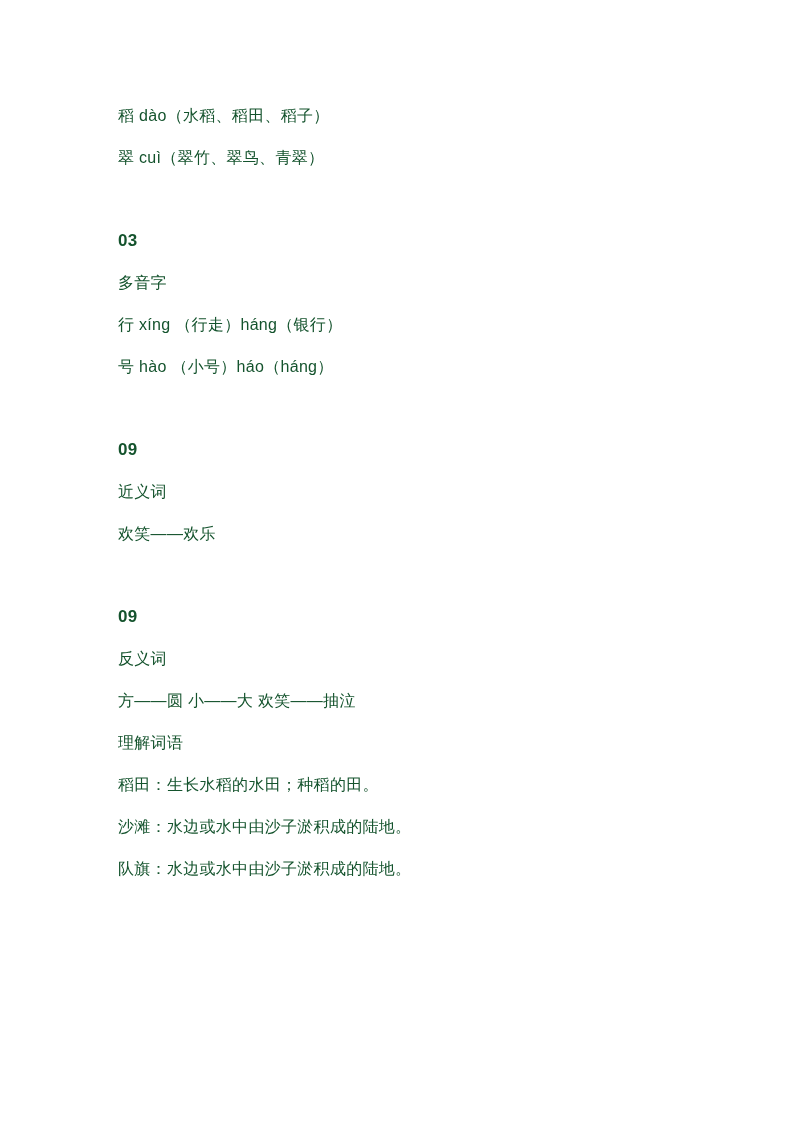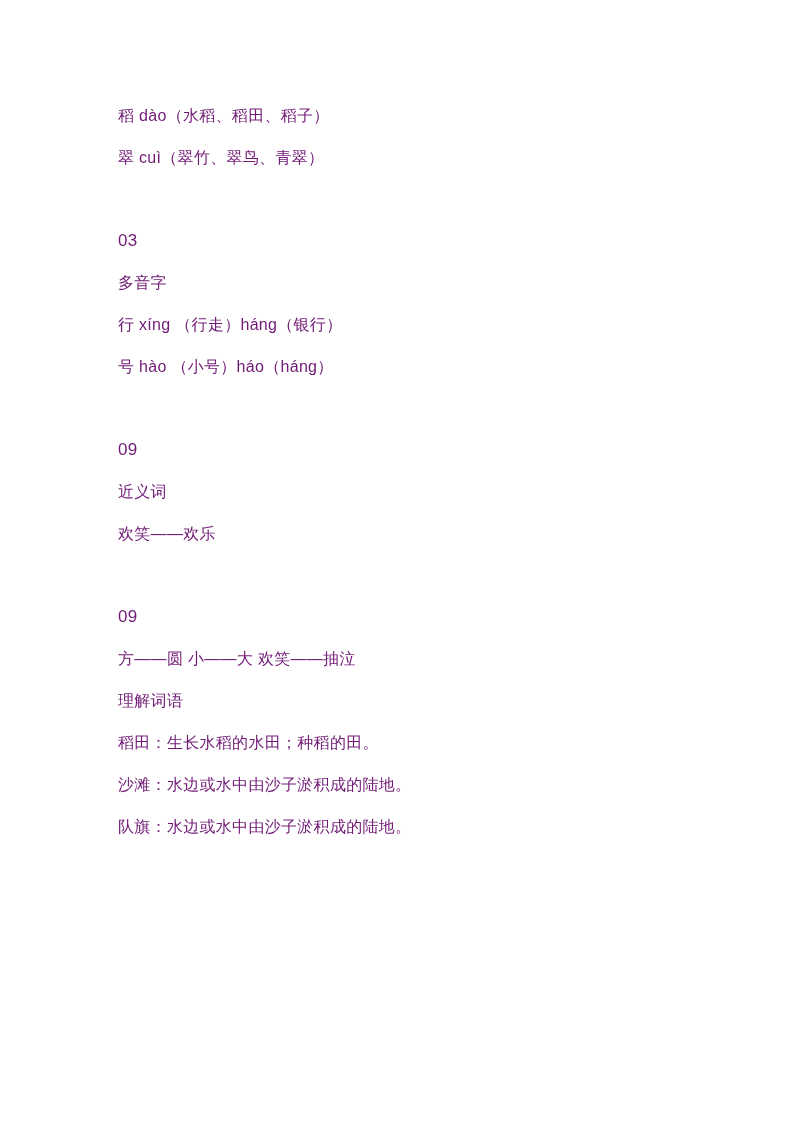--- a/index.html
+++ b/index.html
@@ -11,32 +11,32 @@
     width: 793px;
     height: 1122px;
     overflow: hidden;
     font-family: "Liberation Sans", "DejaVu Sans", sans-serif;
   }
   .page {
     box-sizing: border-box;
     width: 693px;
     height: 1122px;
     padding: 104px 60px 0 118px;
-    color: #701a75;
+    color: #14532d;
     font-size: 16px;
   }
   .line {
     margin: 0 0 19px 0;
     line-height: 23px;
     letter-spacing: 0.3px;
     white-space: pre-wrap;
   }
   .section-number {
     margin-top: 60px;
-    font-weight: 400;
+    font-weight: 700;
     font-size: 17px;
   }
 </style>
 </head>
 <body>
 
 <div class="page">
 
   <p class="line">稻 dào（水稻、稻田、稻子）</p>
   <p class="line">翠 cuì（翠竹、翠鸟、青翠）</p>
@@ -49,20 +49,21 @@
   </div>
 
   <div>
     <p class="line section-number">09</p>
     <p class="line">近义词</p>
     <p class="line">欢笑——欢乐</p>
   </div>
 
   <div>
     <p class="line section-number">09</p>
+    <p class="line">反义词</p>
     <p class="line">方——圆 小——大 欢笑——抽泣</p>
   </div>
 
   <div>
     <p class="line">理解词语</p>
     <p class="line">稻田：生长水稻的水田；种稻的田。</p>
     <p class="line">沙滩：水边或水中由沙子淤积成的陆地。</p>
     <p class="line">队旗：水边或水中由沙子淤积成的陆地。</p>
   </div>
 

